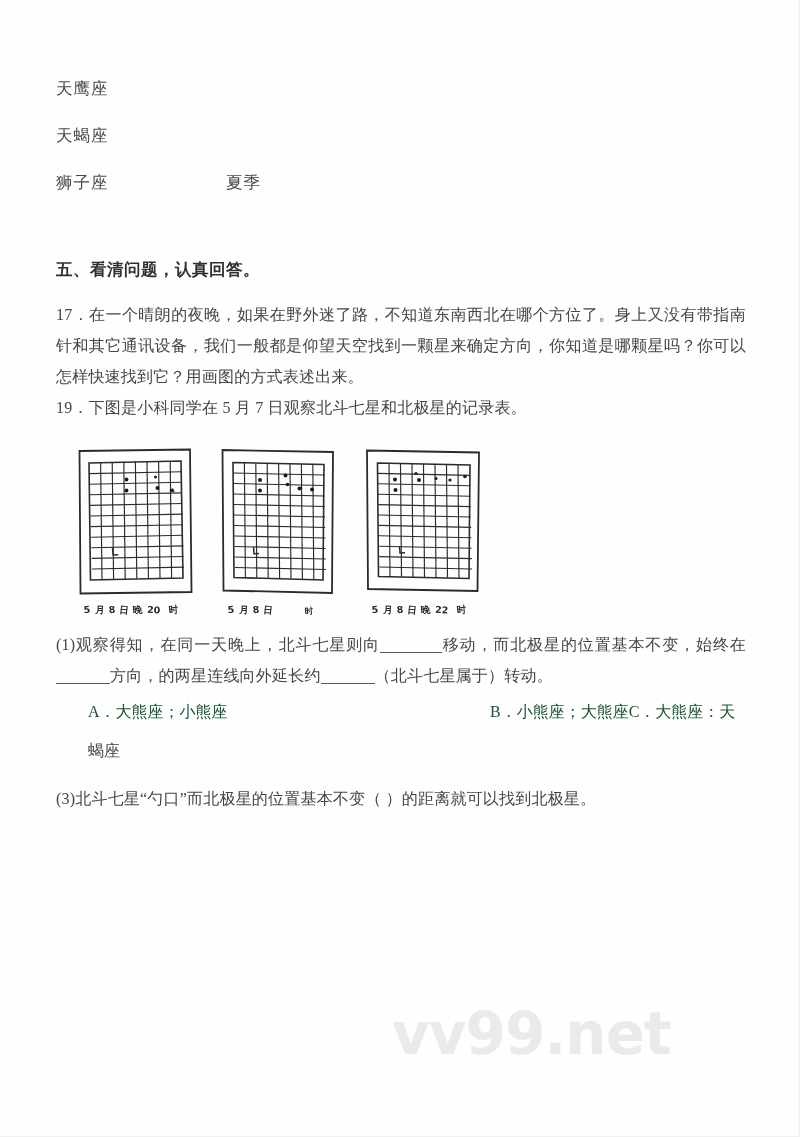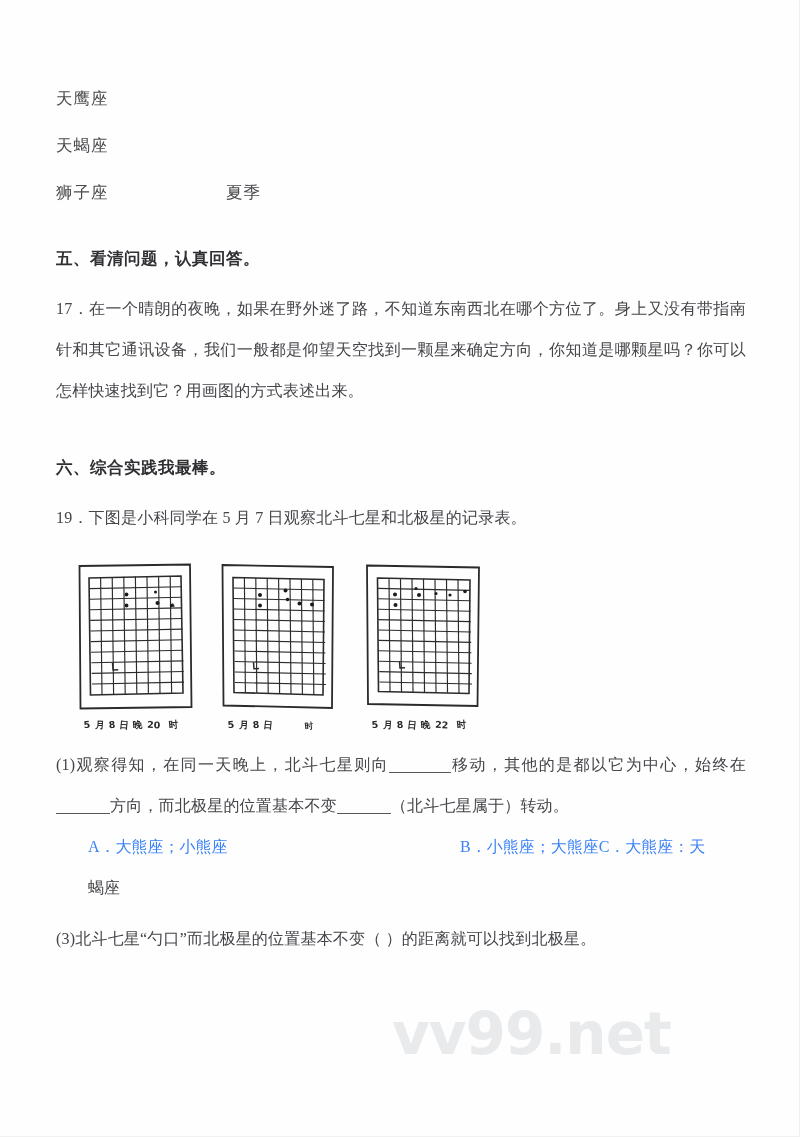--- a/index.html
+++ b/index.html
@@ -15,21 +15,21 @@
     box-sizing: border-box;
     overflow: hidden;
     font-family: "Liberation Serif", "DejaVu Serif", serif;
     color: #3e3e42;
     border-right: 1px solid #f1f1f1;
     border-bottom: 1px solid #f1f1f1;
   }
   .content {
     position: absolute;
     left: 56px;
-    top: 10px;
+    top: 0;
     width: 690px;
   }
 
   
   .cons-list {
     padding-top: 78px;
   }
   .cons-row {
     height: 47px;
     display: flex;
@@ -40,54 +40,54 @@
   }
   .cons-name { width: 170px; }
   .cons-season { }
 
   
   .section-head {
     font-weight: bold;
     font-size: 16.5px;
     color: #303034;
     letter-spacing: 0.5px;
-    margin-top: 19px;
+    margin-top: 40px;
     margin-bottom: 18px;
   }
 
   
   .q-para {
     font-size: 16px;
-    line-height: 41px;
+    line-height: 31px;
     color: #45454a;
     text-align: justify;
     letter-spacing: 0.2px;
   }
   .q-num {
     font-family: "Liberation Serif", serif;
   }
 
   .blank-line {
     display: inline-block;
     width: 62px;
     border-bottom: 1.2px solid #55555a;
     vertical-align: -3px;
   }
   .blank-line.short { width: 54px; }
 
   
   .opt-row {
     font-size: 16px;
     line-height: 41px;
-    color: #3b82f6;
+    color: #14532d;
     display: flex;
   }
   .opt-a { margin-left: 32px; width: 372px; }
-  .opt-bc { flex: 1; }
-  .opt-cont { margin-left: 32px; font-size:16px; line-height: 41px; color:#45454a; }
+  .opt-bc { flex: 1; margin-left: 30px; }
+  .opt-cont { margin-left: 32px; font-size:16px; line-height: 41px; color:#45454a;font-family:Liberation Mono, monospace; }
 
   
   .diagrams {
     margin-top: 24px;
     margin-bottom: 10px;
     display: flex;
     gap: 2px;
     padding-left: 8px;
   }
   .panel {
@@ -143,21 +143,20 @@
         <span class="cons-season">夏季</span>
       </div>
     </div>
 
     <div class="section-head">五、看清问题，认真回答。</div>
 
     <div class="q-para">
       <span class="q-num">17．</span><span>在一个晴朗的夜晚，如果在野外迷了路，不知道东南西北在哪个方位了。身上又没有带指南针和其它通讯设备，我们一般都是仰望天空找到一颗星来确定方向，你知道是哪颗星吗？你可以怎样快速找到它？用画图的方式表述出来。</span>
     </div>
 
-    <div class="section-head" style="margin-top:46px;">六、综合实践我最棒。</div>
 
     <div class="q-para">
       <span class="q-num">19．</span><span>下图是小科同学在 5 月 7 日观察北斗七星和北极星的记录表。</span>
     </div>
 
     <div class="diagrams">
 
       <div class="panel">
         <div class="panel-frame">
           <svg class="panel-svg" width="118" height="148" viewBox="0 0 118 148">
@@ -312,21 +311,21 @@
               <text x="86" y="12" transform="rotate(-5 89 12)">时</text>
             </g>
           </svg>
 
         </div>
       </div>
 
     </div>
 
     <div class="q-para">
-      <span>(1)</span><span>观察得知，在同一天晚上，北斗七星则向</span><span class="blank-line"></span><span>移动，其他的是都以它为中心，始终在</span><span class="blank-line short"></span><span>方向，而北极星的位置基本不变</span><span class="blank-line short"></span><span>（北斗七星属于）转动。</span>
+      <span>(1)</span><span>观察得知，在同一天晚上，北斗七星则向</span><span class="blank-line"></span><span>移动，而北极星的位置基本不变，始终在</span><span class="blank-line short"></span><span>方向，的两星连线向外延长约</span><span class="blank-line short"></span><span>（北斗七星属于）转动。</span>
     </div>
 
 
     <div class="opt-row">
       <span class="opt-a">A．大熊座；小熊座</span>
       <span class="opt-bc">B．小熊座；大熊座C．大熊座：天</span>
     </div>
     <div class="opt-cont">蝎座</div>
 
     <div class="q-para" style="margin-top:10px;">

